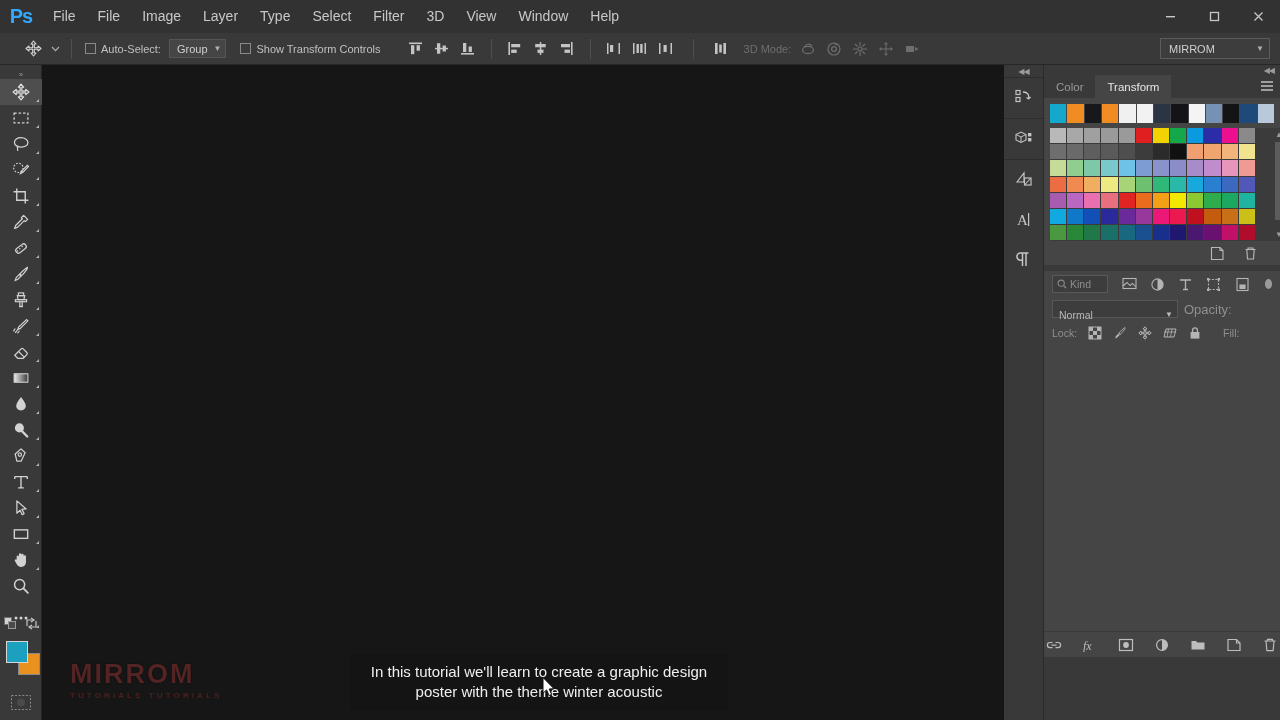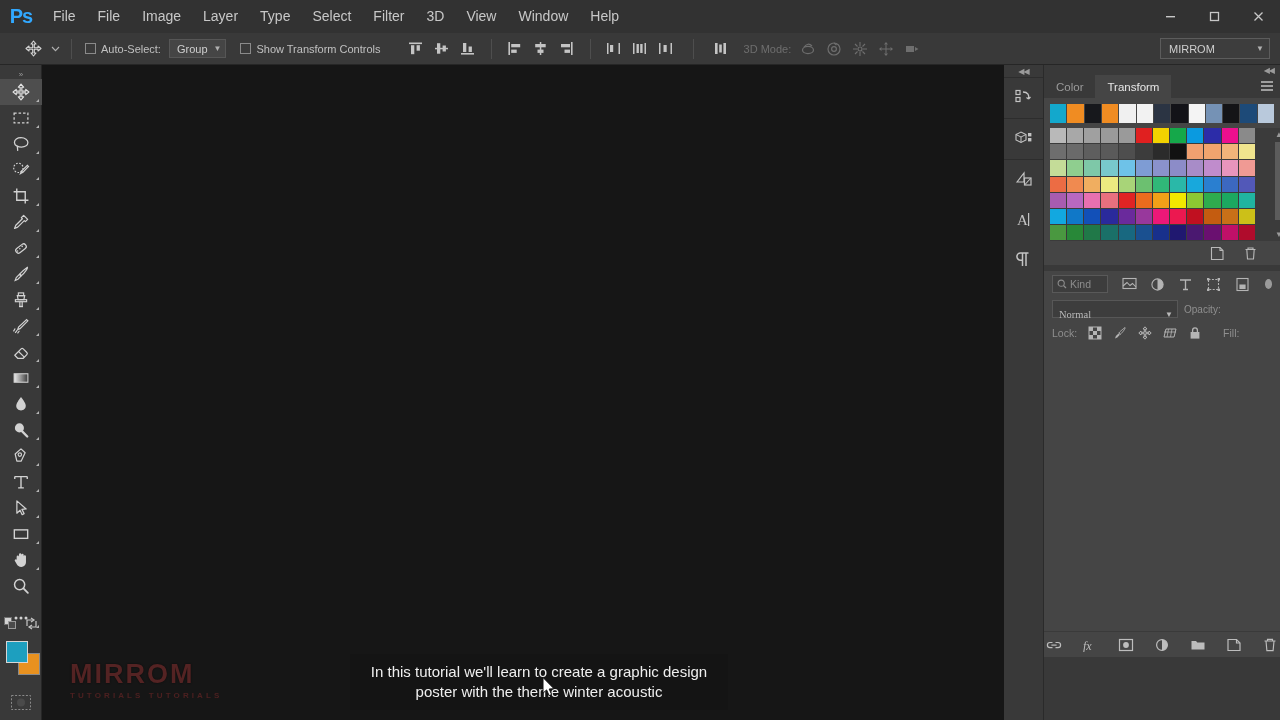--- a/index.html
+++ b/index.html
@@ -94,22 +94,22 @@
   .swatch-foot{height:24px;background:#454545;display:flex;align-items:center;justify-content:flex-end;padding-right:22px;gap:18px;}
 
   .layers-body{background:#454545;}
   .filterrow{height:26px;display:flex;align-items:center;padding:0 8px;gap:13px;}
   .kindbox{width:74px;height:18px;background:#3d3d3d;border:1px solid #595959;display:flex;align-items:center;
            padding:0 4px;color:#8c8c8c;font-size:10.5px;gap:3px;}
   .fico{width:21px;height:20px;display:flex;align-items:center;justify-content:center;}
   .toggle-dot{width:10px;height:10px;border-radius:50%;background:#9a9a9a;margin-left:2px;}
   .blendrow{height:24px;display:flex;align-items:center;padding:0 8px;gap:6px;}
   .blendsel{width:126px;height:18px;background:#3d3d3d;border:1px solid #575757;display:flex;
-            align-items:center;justify-content:space-between;padding:11px 4px 0 6px;color:#b9b9b9;font-size:10.5px;font-family:Liberation Serif, serif;}
-  .opa{display:flex;align-items:center;color:#8f8f8f;font-size:10px;gap:2px;flex:1;}
+            align-items:center;justify-content:space-between;padding:11px 4px 0 6px;color:#b9b9b9;font-size:10.5px;}
+  .opa{display:flex;align-items:center;color:#8f8f8f;font-size:13px;gap:2px;flex:1;}
   .opa .val{margin-left:auto;color:#8f8f8f;font-size:10.5px;}
   .lockrow{height:24px;display:flex;align-items:center;padding:0 8px;gap:4px;}
   .lockrow .lbl{color:#8f8f8f;font-size:10.5px;margin-right:3px;}
   .lico{width:21px;height:20px;display:flex;align-items:center;justify-content:center;}
   .fillwrap{display:flex;align-items:center;color:#8f8f8f;font-size:10.5px;margin-left:14px;flex:1;}
   .layerlist{background:#454545;height:286px;}
   .layers-foot{height:26px;background:#454545;display:flex;align-items:center;justify-content:center;gap:20px;
                border-top:1px solid #3a3a3a;}
   .lfico{width:16px;height:16px;display:flex;align-items:center;justify-content:center;text-decoration:underline;}
   svg{display:block;}

